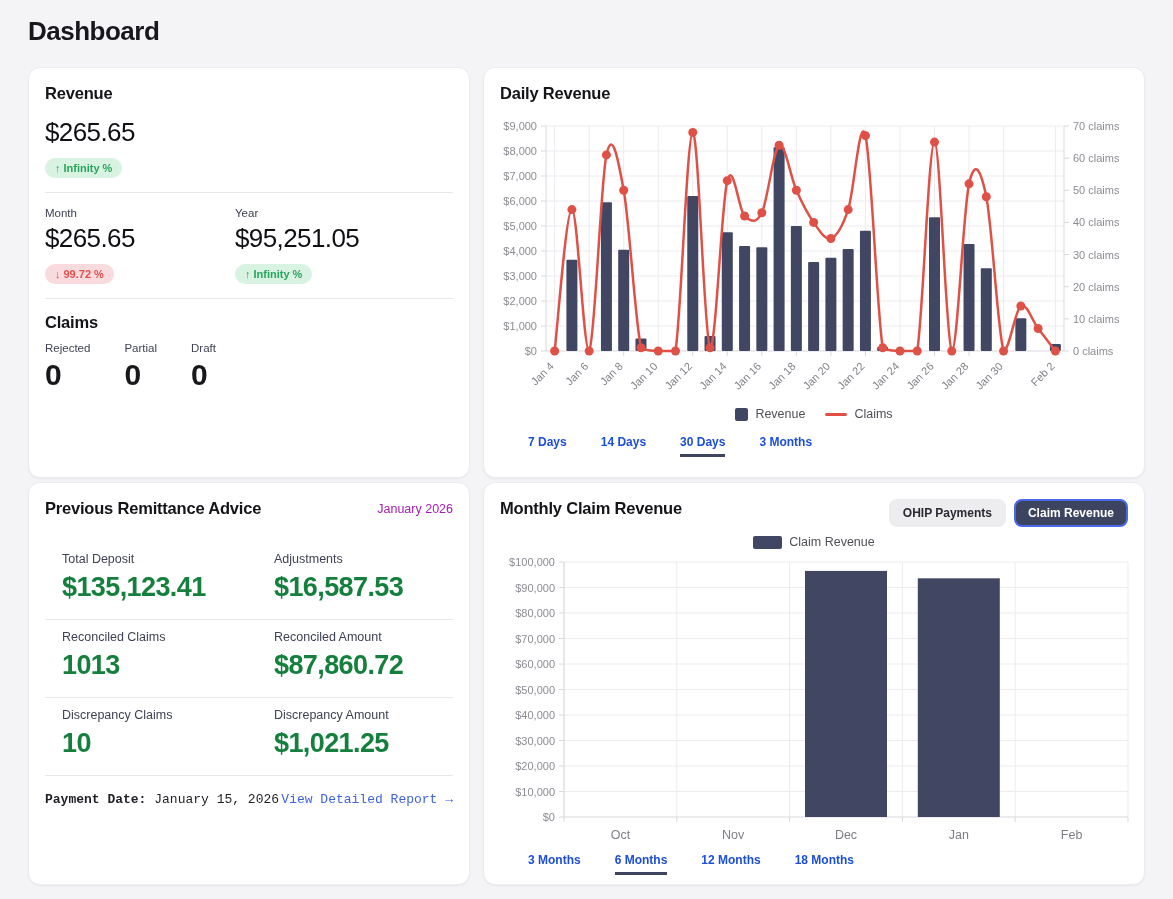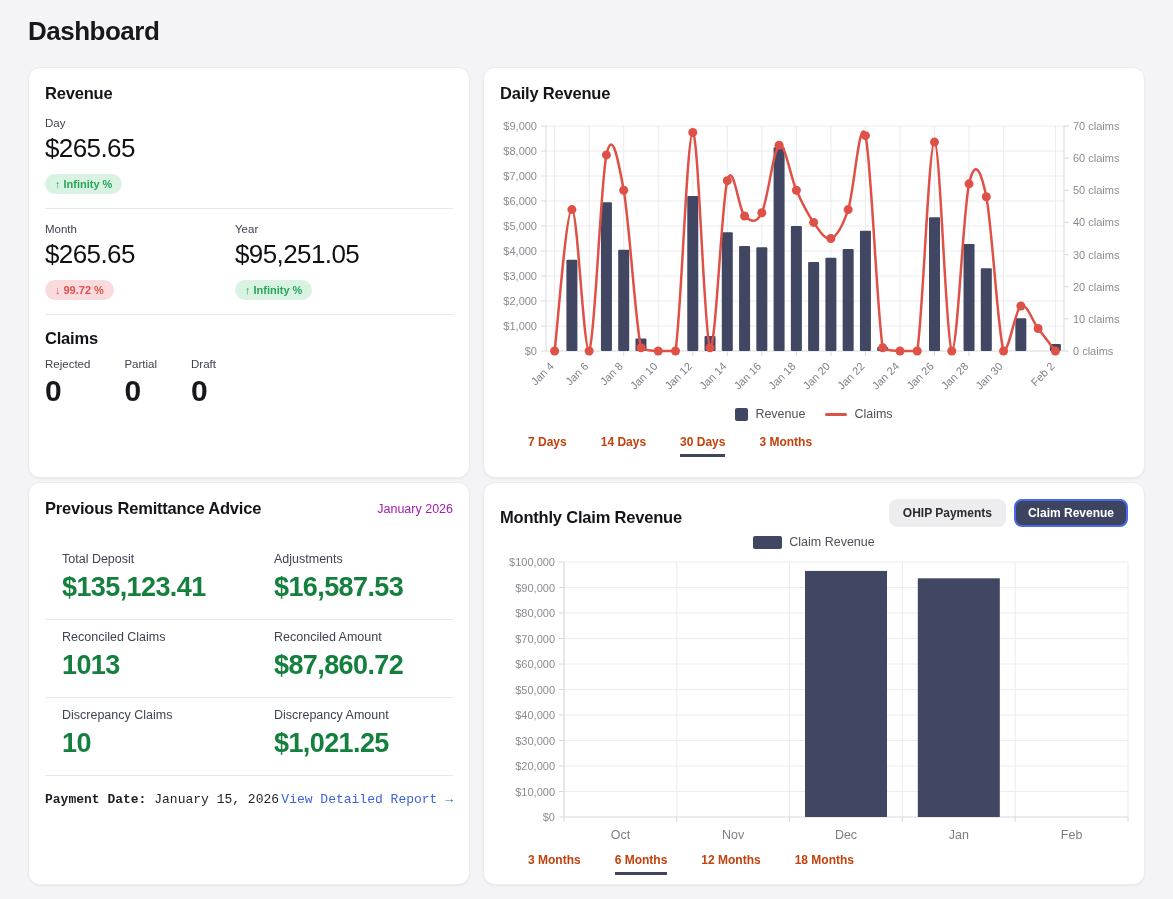--- a/index.html
+++ b/index.html
@@ -48,39 +48,39 @@
   .chart-svg { margin-top:10px; }
 
   .legend-row { display:flex; justify-content:center; align-items:center; gap:20px; margin-top:2px; }
   .legend-item { display:flex; align-items:center; gap:7px; font-size:12.5px; color:#4f4f58; }
   .swatch-square { width:13px; height:13px; background:var(--bar,#414763); border-radius:2px; }
   .swatch-line   { width:22px; height:3px;  background:var(--line,#df5147); border-radius:2px; }
   .swatch-wide   { width:29px; height:13px; background:var(--bar,#414763); border-radius:2px; }
 
   .tabs { display:flex; gap:34px; margin:14px 0 0 28px; }
   .tab {
-    font-size:12px; font-weight:700; color:#c2410c; cursor:pointer;
+    font-size:12px; font-weight:700; color:#1d4ed8; cursor:pointer;
     padding-bottom:5px; border-bottom:3px solid transparent;
   }
   .tab.active { border-bottom-color:var(--tab-underline,#3f455e); }
 
   
   .remit-header { display:flex; justify-content:space-between; align-items:flex-start; margin-bottom:24px; }
   .remit-period { font-size:12.5px; color:#a21caf; padding-top:3px; }
   .remit-row { display:grid; grid-template-columns:212px 1fr; padding:10px 0 16px 0;margin-left:17px; }
   .remit-row .muted-label { font-size:12.5px; margin-bottom:6px; }
   .remit-value { font-size:27px; font-weight:700; letter-spacing:-0.6px; color:#15803d; }
   .remit-divider { border:none; border-top:1px solid #e8e8ec; }
   .remit-footer { display:flex; justify-content:space-between; align-items:center; padding-top:16px;font-family:Liberation Mono, monospace; }
   .payment { font-size:13px; color:#1e1e26; }
   .payment .pd-label { font-weight:700; }
   .report-link { font-size:13px; font-weight:500; color:var(--accent-blue,#3e63dd); text-decoration:none; cursor:pointer; }
 
   
-  .monthly-header { display:flex; justify-content:space-between; align-items:flex-end; }
+  .monthly-header { display:flex; justify-content:space-between; align-items:flex-start; }
   .pill-group { display:flex; gap:8px; }
   .pill {
     font-size:12px; font-weight:700; border-radius:8px; padding:5px 12px; cursor:pointer;
     border:2px solid transparent; background:var(--pill-inactive-bg,#ededf0); color:#2a2a32;
     font-family:inherit;
   }
   .pill.active {
     background:var(--pill-active-bg,#3d4460); color:#fff;
     border-color:var(--pill-active-ring,#4a68ea);
   }
@@ -89,21 +89,20 @@
 </head>
 <body>
 
 <h1>Dashboard</h1>
 
 <div class="grid">
 
   <section class="card">
     <h2>Revenue</h2>
     <div class="rev-day">
-      <div class="muted-label">Day</div>
       <div class="big-value">$265.65</div>
       <span class="badge up">
         <span>↑</span>
         <span>Infinity %</span>
       </span>
     </div>
     <hr class="divider">
     <div class="two-col">
       <div>
         <div class="muted-label">Month</div>

